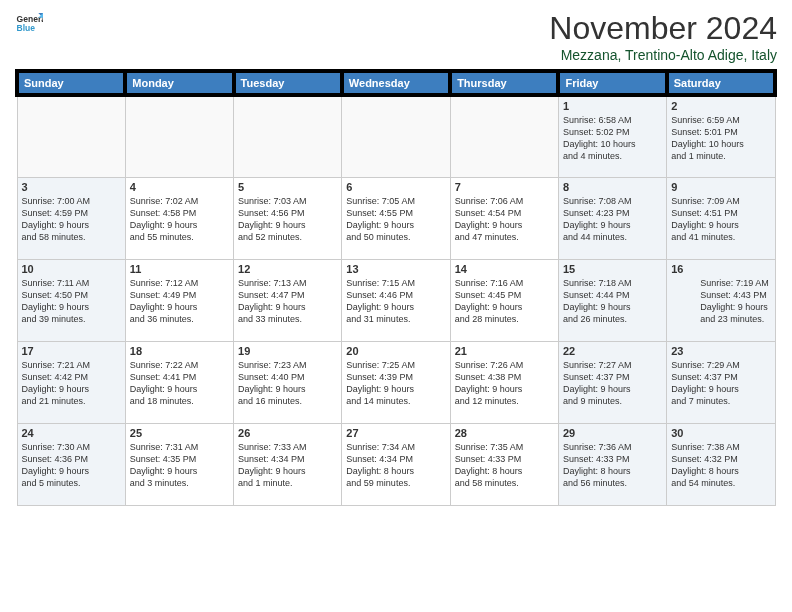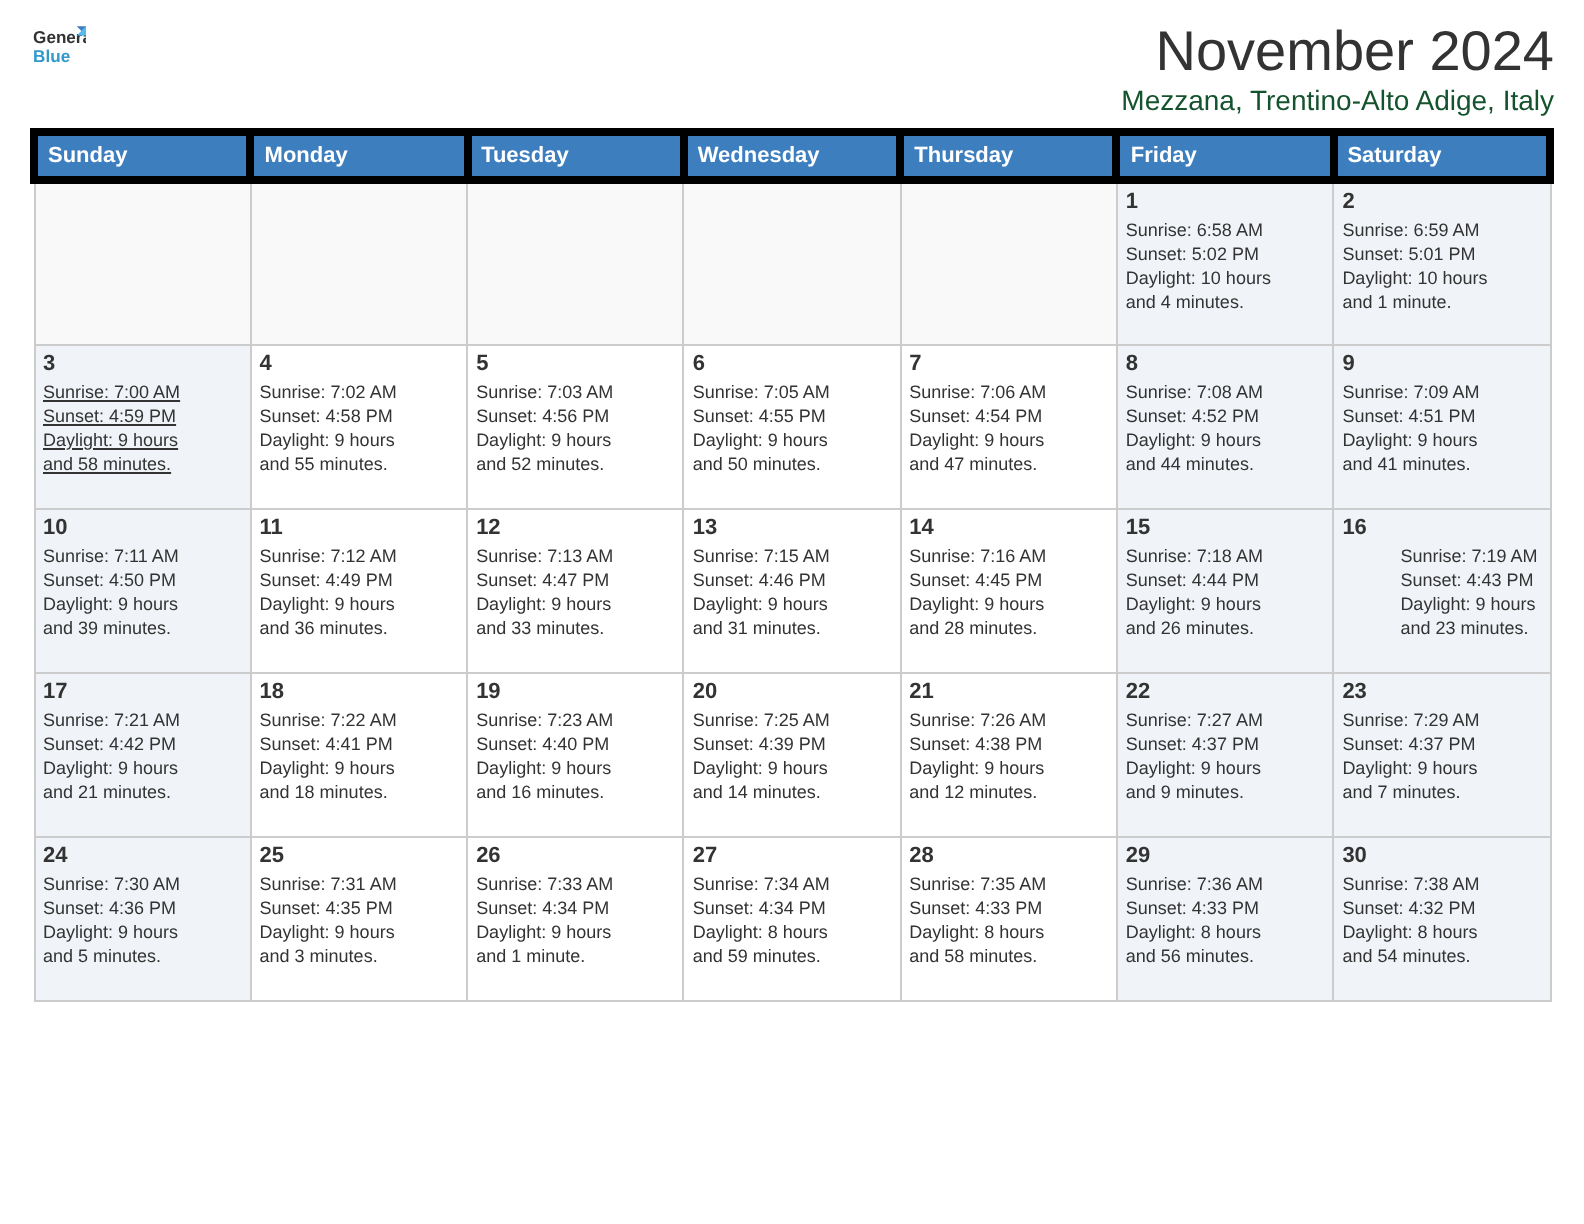--- a/index.html
+++ b/index.html
@@ -27,21 +27,21 @@
       gap: 4px;
     }
     .logo-icon {
       width: 28px;
       height: 28px;
     }
     .title-block {
       text-align: right;
     }
     .month-title {
-      font-size: 28px;
+      font-size: 32px;
       font-weight: normal;
       color: #333;
     }
     .subtitle {
       font-size: 14px;
       color: #14532d;
     }
     table {
       width: 100%;
       border-collapse: collapse;
@@ -135,21 +135,21 @@
             <span class="day-num">2</span>
             <div class="day-info" style="white-space: pre-line;">Sunrise: 6:59 AM
 Sunset: 5:01 PM
 Daylight: 10 hours
 and 1 minute.</div>
           </td>
         </tr>
         <tr>
           <td class="weekend">
             <span class="day-num">3</span>
-            <div class="day-info" style="white-space: pre-line; text-decoration: underline;">Sunrise: 7:00 AM
+            <div class="day-info" style="white-space: pre-line;">Sunrise: 7:00 AM
 Sunset: 4:59 PM
 Daylight: 9 hours
 and 58 minutes.</div>
           </td>
           <td class="weekday">
             <span class="day-num">4</span>
             <div class="day-info" style="white-space: pre-line;">Sunrise: 7:02 AM
 Sunset: 4:58 PM
 Daylight: 9 hours
 and 55 minutes.</div>
@@ -171,21 +171,21 @@
           <td class="weekday">
             <span class="day-num">7</span>
             <div class="day-info" style="white-space: pre-line;">Sunrise: 7:06 AM
 Sunset: 4:54 PM
 Daylight: 9 hours
 and 47 minutes.</div>
           </td>
           <td class="weekend">
             <span class="day-num">8</span>
             <div class="day-info" style="white-space: pre-line;">Sunrise: 7:08 AM
-Sunset: 4:52 PM
+Sunset: 4:23 PM
 Daylight: 9 hours
 and 44 minutes.</div>
           </td>
           <td class="weekend">
             <span class="day-num">9</span>
             <div class="day-info" style="white-space: pre-line;">Sunrise: 7:09 AM
 Sunset: 4:51 PM
 Daylight: 9 hours
 and 41 minutes.</div>
           </td>

